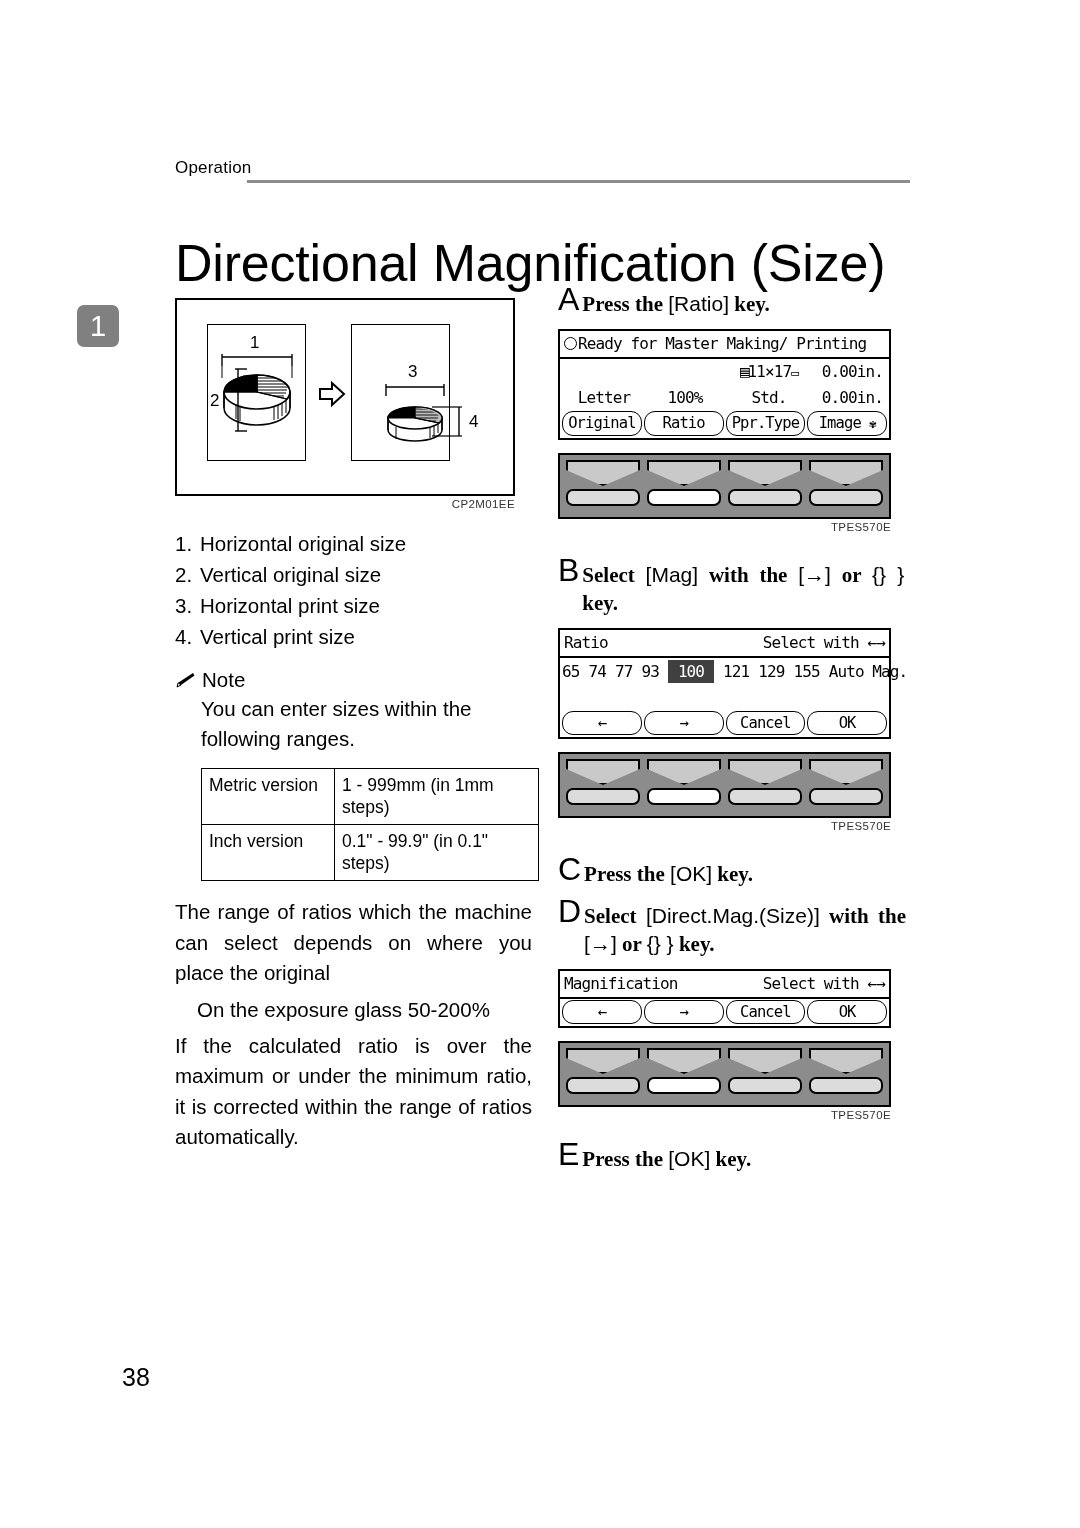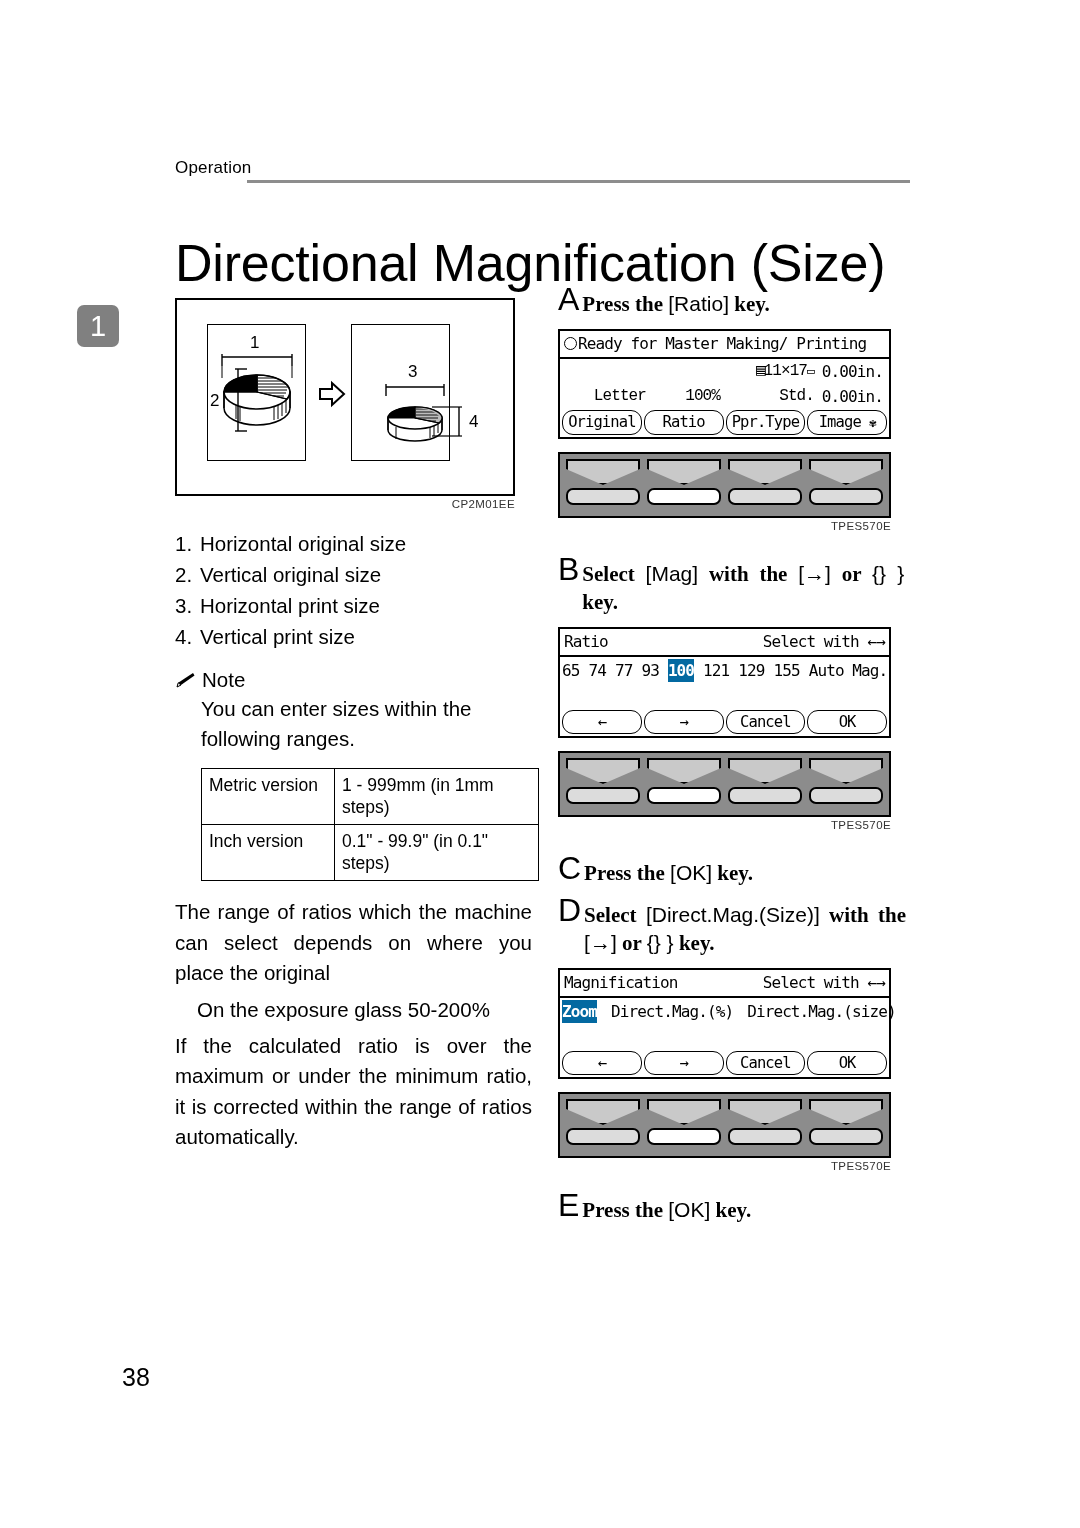--- a/index.html
+++ b/index.html
@@ -229,21 +229,21 @@
     margin-right: 1px;
   }
   .scrA .grid {
     display: grid;
     grid-template-columns: 88px 74px 94px 1fr;
     font-family: "DejaVu Sans Mono", monospace;
     font-size: 16px;
     letter-spacing: -0.9px;
   }
   .scrA .grid div { padding: 1px 2px; line-height: 23px; }
-  .ctr { text-align: right; font-family: Liberation Mono, monospace; }
+  .ctr { text-align: center; }
   .rgt { text-align: right; padding-right: 6px !important; }
   .keysrow {
     display: grid;
     grid-template-columns: 1fr 1fr 1fr 1fr;
     gap: 2px;
     padding: 1px 2px 2px 2px;
   }
   .softkey {
     border: 1.8px solid #000;
     border-radius: 11px;
@@ -277,24 +277,23 @@
     white-space: nowrap;
   }
   .ratios {
     display: flex;
     align-items: center;
     gap: 9px;
     line-height: 23px;
   }
   .ratios .itm { }
   .inv {
-    background: #0369a1;
+    background: #404040;
     color: #fff;
-    padding: 0 0;
-    font-weight: bold;
+    padding: 0 10px;
   }
   .magopts {
     display: flex;
     align-items: center;
     gap: 14px;
     line-height: 23px;
   }
 
   
   .keystrip {
@@ -615,27 +614,20 @@
     <div class="steptext just" style="width:322px;"><span>Select </span><span class="brk">[Direct.Mag.(Size)]</span><span> with the </span><span class="brk">[→]</span><span> or </span><span class="brk">{} }</span><span> key.</span></div>
   </div>
 
   <div class="lcdwrap">
     <div class="lcd scrG">
       <div class="hdr">
         <span>Magnification</span>
         <span>Select with ←→</span>
       </div>
       <div class="sep"></div>
-      <div class="content">
-        <div class="magopts">
-          <span class="inv">Zoom</span>
-          <span>Direct.Mag.(%)</span>
-          <span>Direct.Mag.(size)</span>
-        </div>
-      </div>
       <div class="keysrow">
         <div class="softkey">←</div>
         <div class="softkey">→</div>
         <div class="softkey">Cancel</div>
         <div class="softkey">OK</div>
       </div>
     </div>
 
     <div class="keystrip">
       <div class="keycell">

